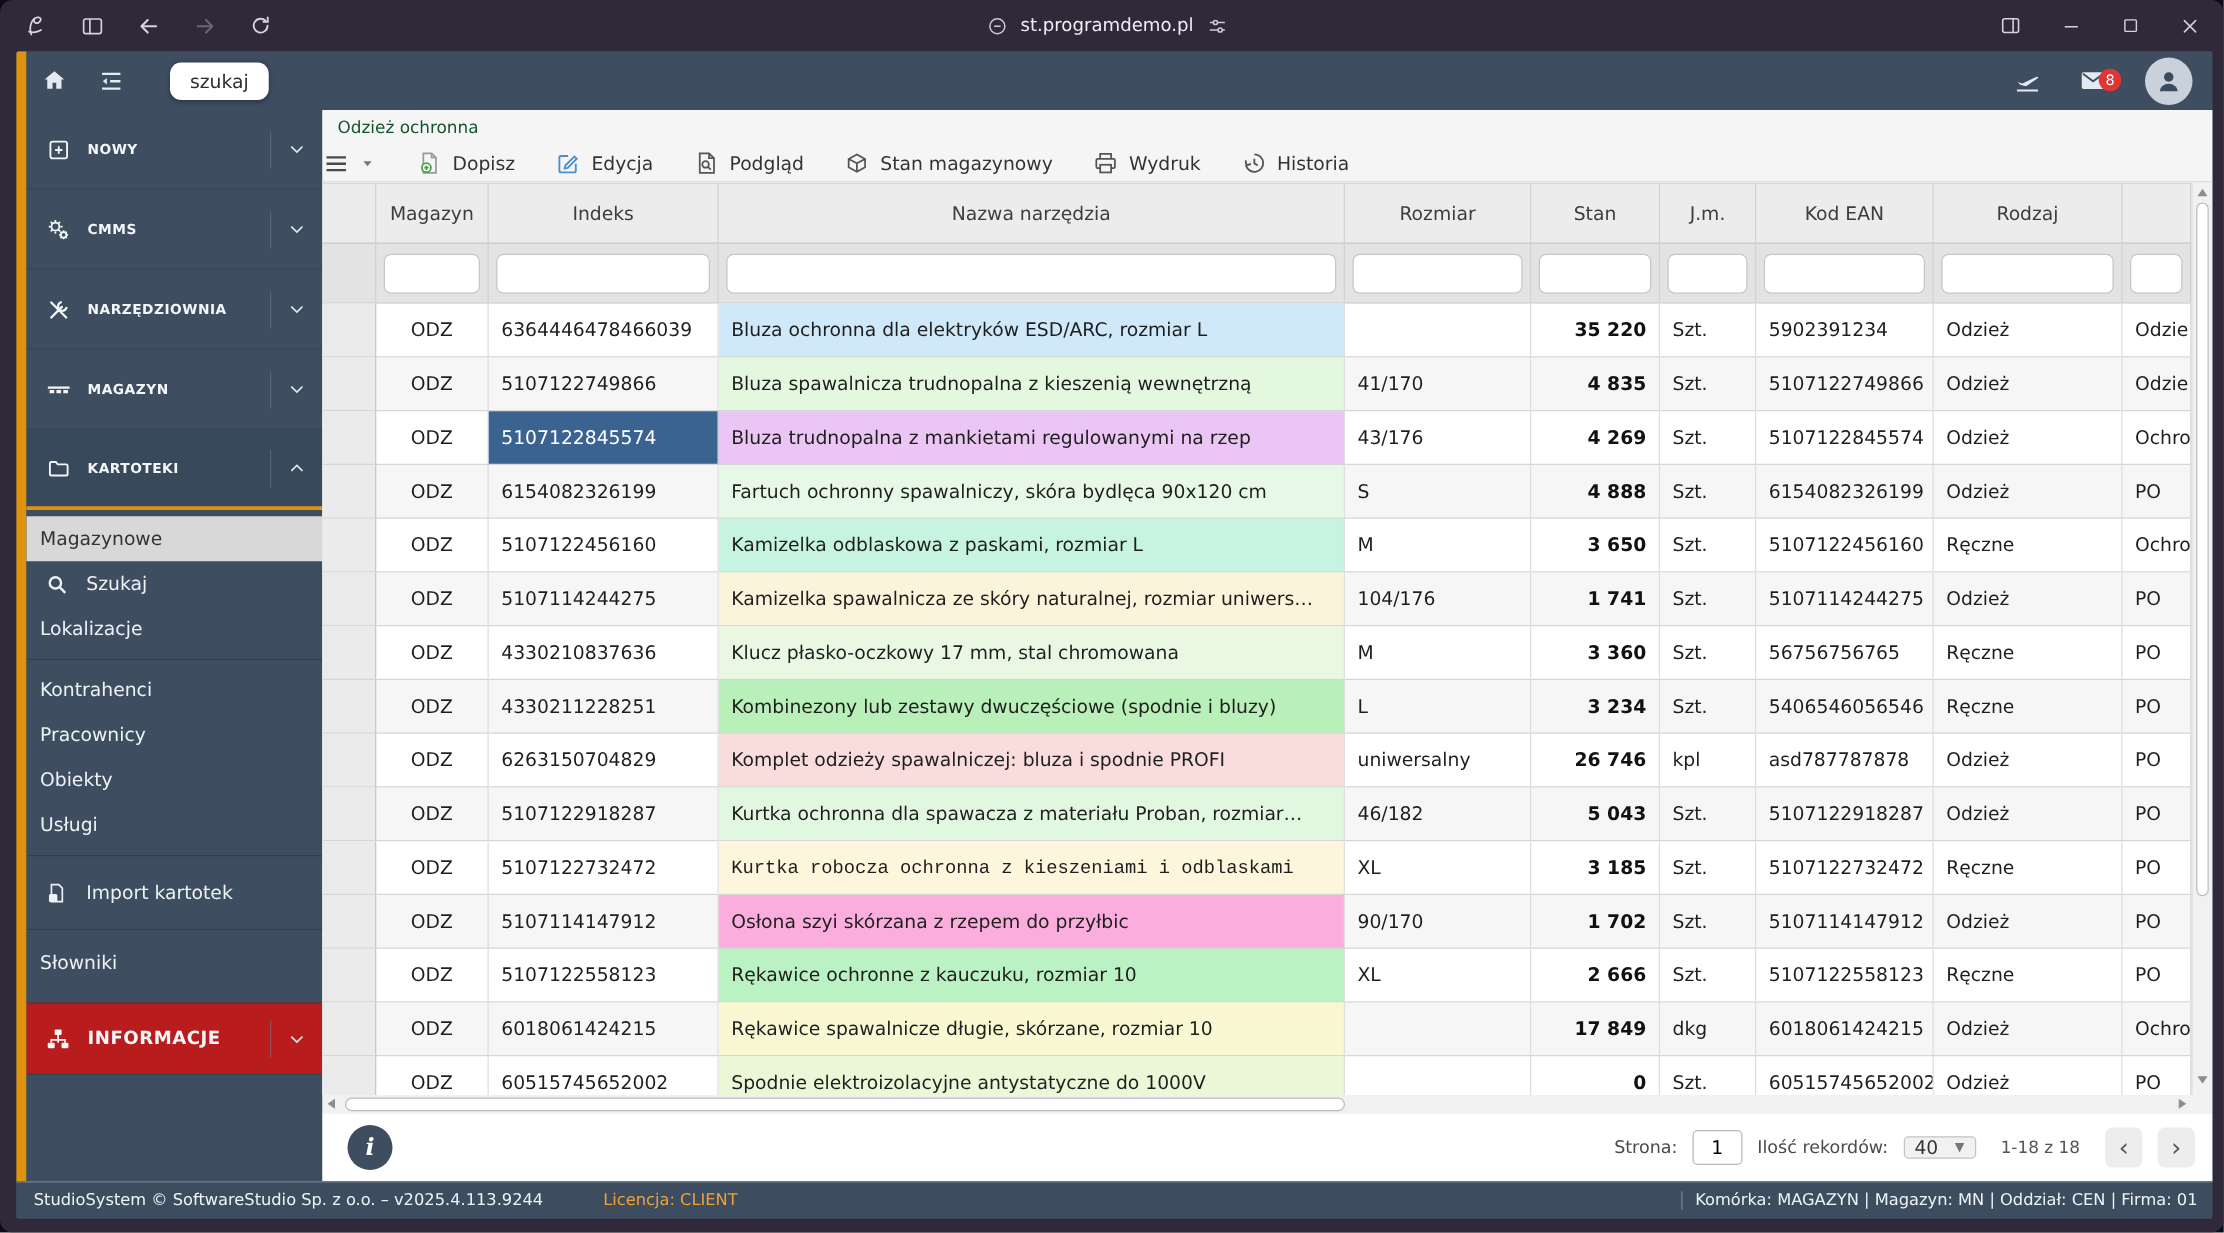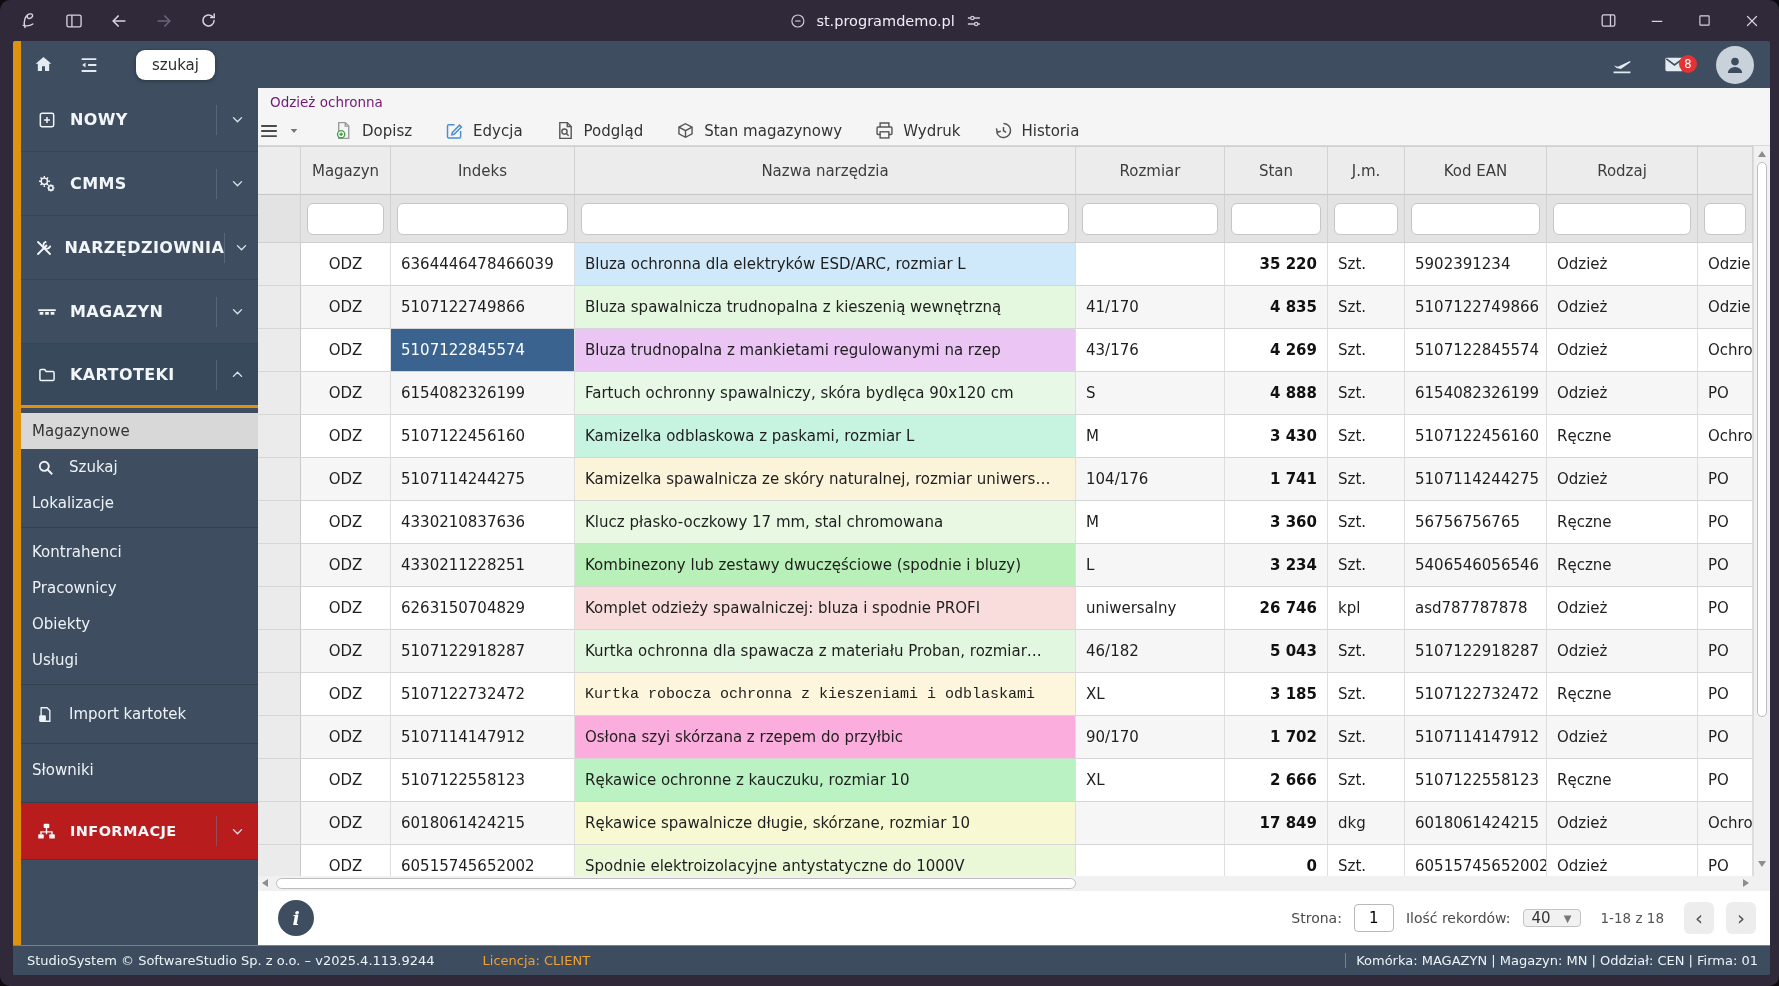--- a/index.html
+++ b/index.html
@@ -24,37 +24,37 @@
   .app-header { position:absolute; top:0; left:8px; right:0; height:47px; display:flex; align-items:center; padding-left:12px; color:#e3eaf0; }
   .hicon { margin-right:24px; display:flex; cursor:pointer; }
   .chip { background:#fff; color:#2d2d2d; font-size:15px; padding:6px 16px; border-radius:9px; box-shadow:0 1px 4px rgba(0,0,0,.35); margin-left:12px; cursor:pointer; }
   .ah-right { margin-left:auto; display:flex; align-items:center; gap:30px; padding-right:16px; }
   .mail-wrap { position:relative; display:flex; cursor:pointer; }
   .badge { position:absolute; top:2px; right:-11px; background:#e23434; color:#fff; font-size:11.5px; width:18px; height:18px; border-radius:50%; display:flex; align-items:center; justify-content:center; }
   .avatar { width:38px; height:38px; border-radius:50%; background:#c9d2da; color:#3c4c5e; display:flex; align-items:center; justify-content:center; cursor:pointer; }
 
   
   .sidebar { position:absolute; top:47px; left:8px; width:237px; bottom:30px; background:#3e4e60; overflow:hidden; }
-  .side-item { height:64px; display:flex; align-items:center; padding-left:12px; color:#f3f6f9; border-bottom:1px solid #35455a; font-size:16px; font-weight:600; letter-spacing:.4px; cursor:pointer; }
+  .side-item { height:64px; display:flex; align-items:center; padding-left:12px; color:#f3f6f9; border-bottom:1px solid #35455a; font-size:11px; font-weight:600; letter-spacing:.4px; cursor:pointer; }
   .s-icon { width:27px; display:flex; justify-content:center; margin-right:10px; }
   .s-chev { margin-left:auto; width:42px; height:30px; display:flex; align-items:center; justify-content:center; border-left:1px solid rgba(110,130,150,.45); color:#dde4ea; }
   .side-item.open { background:#39495c; border-bottom:3px solid #df920e; }
   .chev-up svg { transform:rotate(180deg); }
   .submenu { padding-top:5px; color:#eef2f6; font-size:15px; }
   .sub-item { height:36px; display:flex; align-items:center; padding-left:11px; cursor:pointer; }
   .sub-item.active { background:#d8d8d8; color:#333; }
   .sub-item .s-icon { width:26px; margin-right:11px; }
   .sub-divider { height:1px; background:#33404e; margin:6px 0; }
   .sub-import { height:46px; }
   .sub-slowniki { height:40px; }
   .informacje { margin-top:12px; height:58px; display:flex; align-items:center; padding-left:12px; background:#b91c1c; border-top:1px solid #33404e; border-bottom:1px solid #33404e; font-size:14.5px; font-weight:600; letter-spacing:.4px; color:#f3f6f9; cursor:pointer; }
 
   
   .main { position:absolute; top:47px; left:245px; right:0; bottom:30px; background:#fff; }
-  .main-title { position:absolute; top:0; left:0; right:0; height:28px; background:#f5f5f5; font-size:13.5px; color:#701a75; display:flex; align-items:center; padding-left:12px; }
+  .main-title { position:absolute; top:0; left:0; right:0; height:28px; background:#f5f5f5; font-size:13.5px; color:#14532d; display:flex; align-items:center; padding-left:12px; }
   .toolbar { position:absolute; top:28px; left:0; right:0; height:30px; background:#f5f5f5; border-bottom:1px solid #d8d8d8; display:flex; align-items:center; gap:32px; }
   .tb-menu { display:flex; align-items:center; gap:9px; margin-right:2px; cursor:pointer; }
   .tb-btn { display:flex; align-items:center; gap:8px; font-size:15px; color:#333; cursor:pointer; white-space:nowrap; }
 
   
   .grid { position:absolute; top:58px; left:0; width:1495px; height:730px; overflow:hidden; background:#fff; }
   .g-head, .g-filter, .g-row { display:grid; grid-template-columns:43px 90px 184px 501px 149px 103px 77px 142px 151px 55px; }
   .g-head { height:49px; background:#ececec; border-top:1px solid #d0d0d0; }
   .g-h { display:flex; align-items:center; justify-content:center; font-size:15px; color:#3d3d3d; border-right:1px solid #d2d2d2; border-bottom:1px solid #c6c6c6; cursor:pointer; }
   .g-filter { height:48px; background:#e3e3e3; border-bottom:1px solid #cfcfcf; }
@@ -526,21 +526,21 @@
               <div class="cell">6154082326199</div>
               <div class="cell">Odzież</div>
               <div class="cell">PO</div>
             </div>
             <div class="g-row">
               <div class="cell gutter"></div>
               <div class="cell c-magazyn">ODZ</div>
               <div class="cell">5107122456160</div>
               <div class="cell" style="background: rgb(198, 244, 224);">Kamizelka odblaskowa z paskami, rozmiar L</div>
               <div class="cell">M</div>
-              <div class="cell c-stan">3 430</div>
+              <div class="cell c-stan">3 650</div>
               <div class="cell">Szt.</div>
               <div class="cell">5107122456160</div>
               <div class="cell">Ręczne</div>
               <div class="cell">Ochro</div>
             </div>
             <div class="g-row alt">
               <div class="cell gutter"></div>
               <div class="cell c-magazyn">ODZ</div>
               <div class="cell">5107114244275</div>
               <div class="cell" style="background: rgb(252, 244, 218);">Kamizelka spawalnicza ze skóry naturalnej, rozmiar uniwers…</div>

